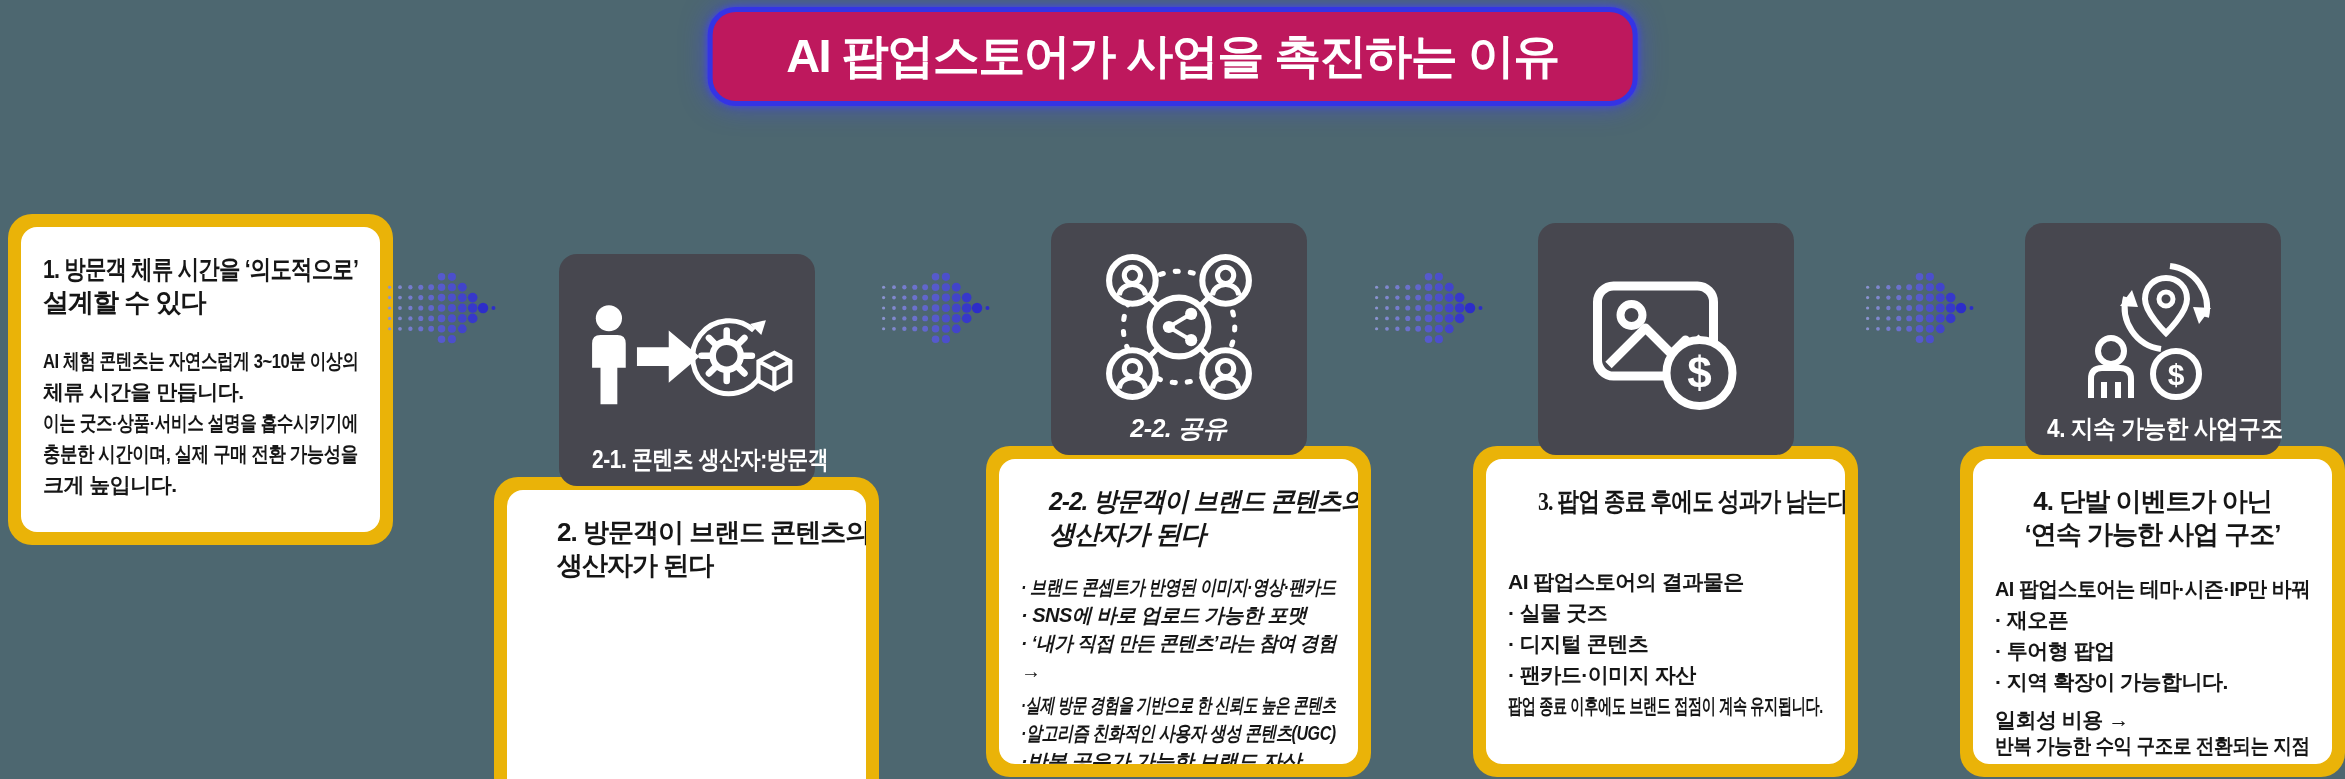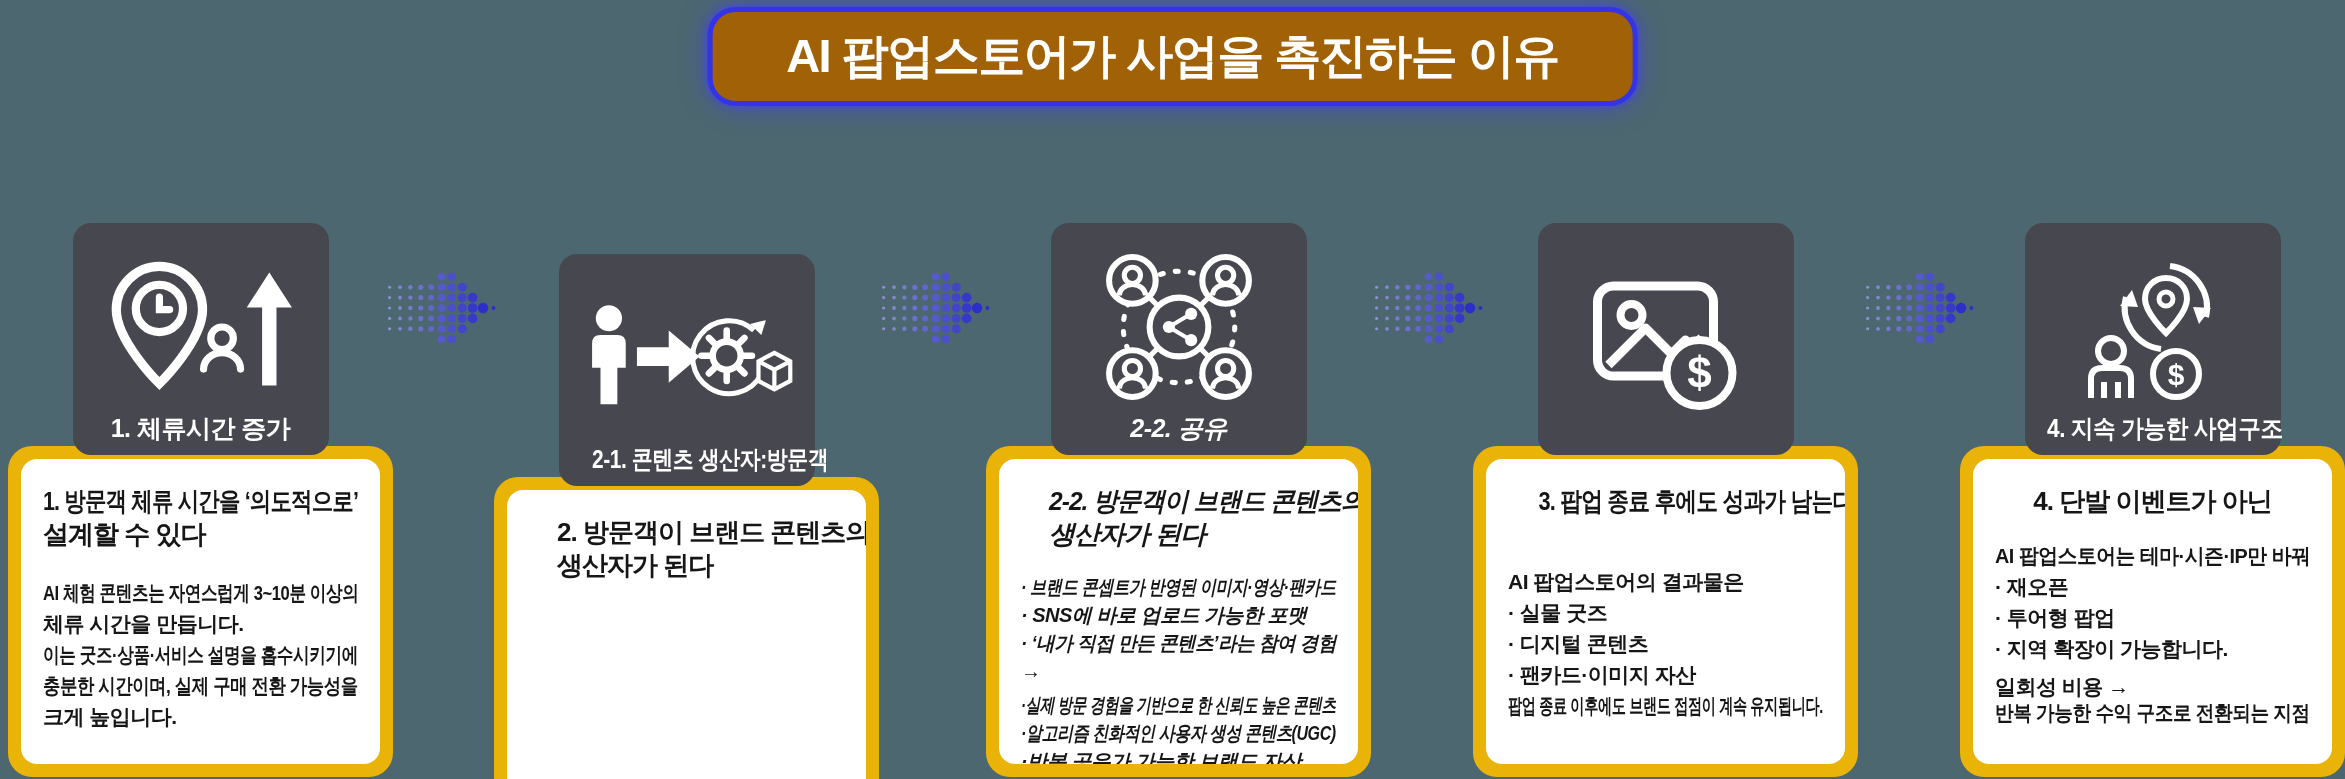--- a/index.html
+++ b/index.html
@@ -4,21 +4,21 @@
 <style>
   html,body{margin:0;padding:0;}
   body{
     width:2345px;height:779px;position:relative;overflow:hidden;
     background:#4d6770;
     font-family:"Liberation Sans","DejaVu Sans",sans-serif;
   }
   
   .title-badge{
     position:absolute;top:7px;left:50%;transform:translateX(-50%);
-    background:#a16207;border:5px solid #3434e4;border-radius:28px;
+    background:#be185d;border:5px solid #3434e4;border-radius:28px;
     padding:13px 74px;color:#fff;font-size:47px;font-weight:800;
     letter-spacing:-1.5px;white-space:nowrap;
     box-shadow:0 0 26px rgba(64,64,255,.55),0 0 6px rgba(64,64,255,.8);
   }
   
   .column{position:absolute;top:223px;width:385px;}
   .col-1{left:8px;} .col-2{left:494px;margin-top:31px;} .col-3{left:986px;font-style:italic;} .col-4{left:1473px;} .col-5{left:1960px;}
 
   .icon-box{
     width:256px;height:232px;margin:0 auto;background:#47474f;border-radius:18px;
@@ -35,21 +35,21 @@
   }
   .card-inner{
     background:#fff;border-radius:16px;height:100%;box-sizing:border-box;
     padding:26px 22px;color:#161616;overflow:hidden;
   }
   .card-heading{font-size:26px;font-weight:800;line-height:1.27;letter-spacing:-1px;margin-bottom:22px;}
   .card-heading .hline{display:block;width:max-content;}
   .col-2 .card-heading,.col-3 .card-heading{padding-left:28px;}
   .col-4 .card-heading,.col-5 .card-heading{text-align:center;}
   .col-4 .card-heading .hline,.col-5 .card-heading .hline{margin:0 auto;}
-  .col-4 .card-heading{margin-bottom:48px;}
+  .col-4 .card-heading{margin-bottom:48px;font-family:Liberation Serif, serif;}
   .col-1 .card-heading{margin-bottom:26px;}
 
   .card-body{font-weight:700;letter-spacing:-0.5px;}
   .card-body .line{display:block;width:max-content;font-size:21px;line-height:31px;}
   .col-3 .card-body .line{font-size:20px;line-height:28px;}
   .col-3 .card-body .line:nth-child(5){margin-top:6px;}
   .col-5 .card-body .line:nth-child(5){margin-top:10px;line-height:26px;}
   .col-5 .card-body .line:nth-child(6){line-height:26px;}
 
   
@@ -57,35 +57,20 @@
   .arrow-1{left:383px;} .arrow-2{left:877px;} .arrow-3{left:1370px;} .arrow-4{left:1861px;}
 
   svg{display:block;}
 </style>
 </head>
 <body>
 
 <div class="title-badge">AI 팝업스토어가 사업을 촉진하는 이유</div>
 
 <div class="column col-1">
-  <div class="icon-box">
-    <div class="icon-area">
-      <svg width="190" height="140" viewBox="0 0 185 130" fill="none" stroke="#fff">
-        <path d="M52 6C29 6 10 25 10 48c0 31 42 72 42 72s42-41 42-72C94 25 75 6 52 6z" stroke-width="9"></path>
-        <circle cx="52" cy="47" r="23" stroke-width="8"></circle>
-        <path d="M52 36v12h10" stroke-width="7" stroke-linecap="round"></path>
-        <circle cx="113" cy="76" r="11" stroke-width="7"></circle>
-        <path d="M95 106a18 16 0 0 1 36 0" stroke-width="7" stroke-linecap="round"></path>
-        <path d="M152 122V46h-15l22-34 22 34h-15v76z" fill="#fff" stroke="none"></path>
-      </svg>
-    </div>
-    <div class="icon-label">
-      <span class="lline fit">1. 체류시간 증가</span>
-    </div>
-  </div>
   <div class="card">
     <div class="card-inner">
       <div class="card-heading">
         <span class="hline fit" style="transform-origin: 0px 50%; transform: scaleX(0.824607);">1. 방문객 체류 시간을 ‘의도적으로’</span>
         <span class="hline fit">설계할 수 있다</span>
       </div>
       <div class="card-body">
         <span class="line fit" style="transform-origin: 0px 50%; transform: scaleX(0.789474);">AI 체험 콘텐츠는 자연스럽게 3~10분 이상의</span>
         <span class="line fit">체류 시간을 만듭니다.</span>
         <span class="line fit" style="transform-origin: 0px 50%; transform: scaleX(0.791457);">이는 굿즈·상품·서비스 설명을 흡수시키기에</span>
@@ -225,20 +210,21 @@
       </svg>
     </div>
     <div class="icon-label">
       <span class="lline fit" style="transform-origin: 50% 50%; transform: scaleX(0.907692);">4. 지속 가능한 사업구조</span>
     </div>
   </div>
   <div class="card">
     <div class="card-inner">
       <div class="card-heading">
         <span class="hline fit">4. 단발 이벤트가 아닌</span>
+        <span class="hline fit">‘연속 가능한 사업 구조’</span>
       </div>
       <div class="card-body">
         <span class="line fit" style="transform-origin: 0px 50%; transform: scaleX(0.943114);">AI 팝업스토어는 테마·시즌·IP만 바꿔</span>
         <span class="line fit">· 재오픈</span>
         <span class="line fit">· 투어형 팝업</span>
         <span class="line fit">· 지역 확장이 가능합니다.</span>
         <span class="line fit">일회성 비용 →</span>
         <span class="line fit" style="transform-origin: 0px 50%; transform: scaleX(0.887324);">반복 가능한 수익 구조로 전환되는 지점</span>
       </div>
     </div>

